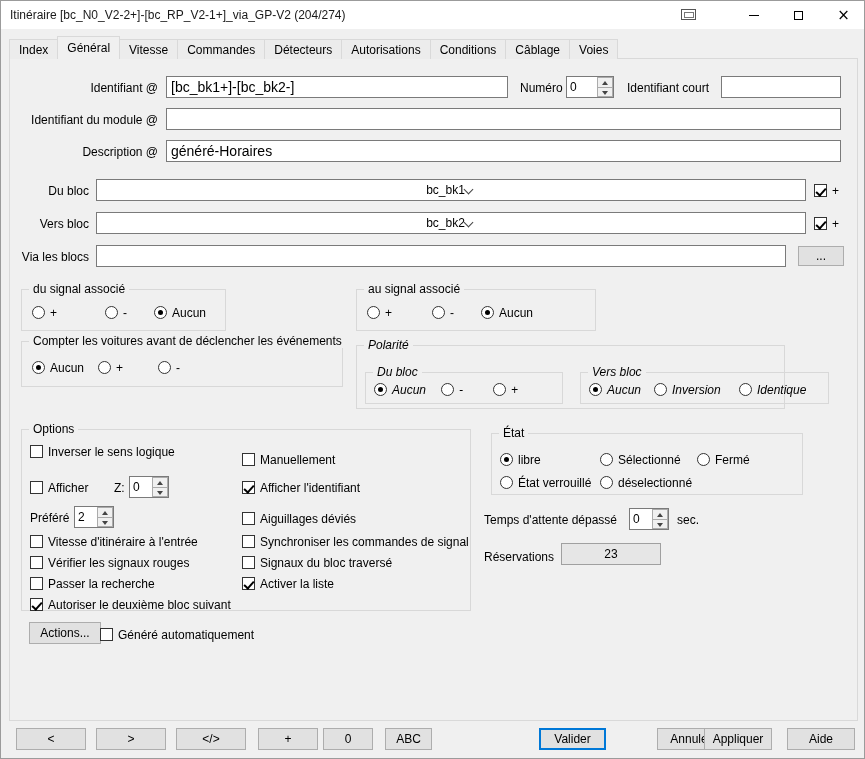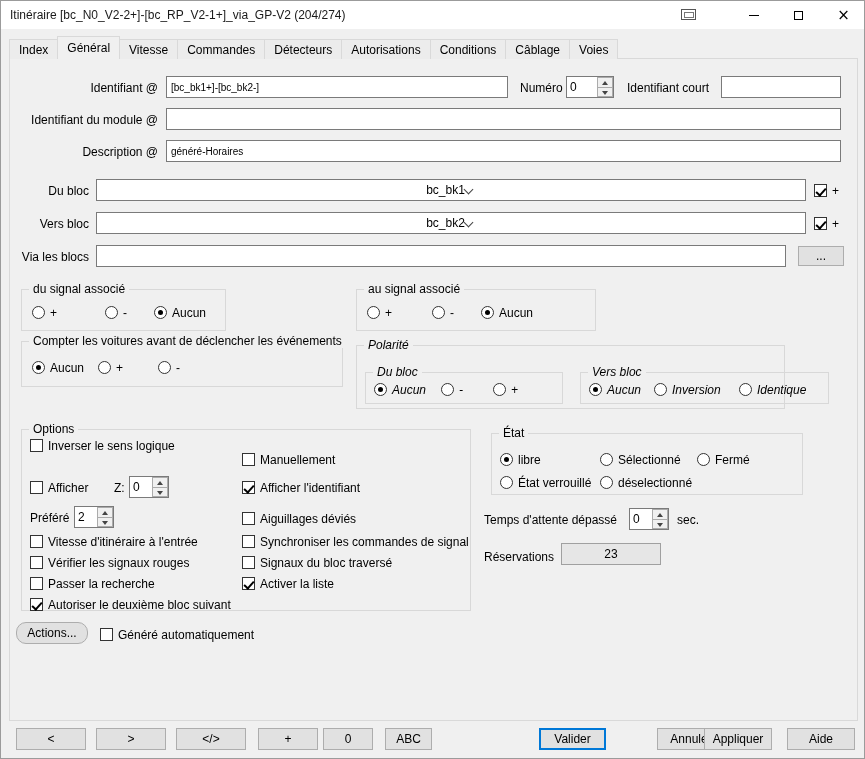--- a/index.html
+++ b/index.html
@@ -24,21 +24,21 @@
 
   
   .tabstrip { position:absolute; left:8px; top:35px; height:23px; display:flex; align-items:flex-end; z-index:3; }
   .tab { height:20px; padding:3px 9px 0; border:1px solid #d9d9d9; border-bottom:none; background:#ececec; margin-right:-1px; white-space:nowrap; cursor:default; }
   .tab.active { height:23px; background:#f0f0f0; position:relative; z-index:4; padding-top:4px; }
   .page { position:absolute; left:8px; top:57px; width:849px; height:663px; border:1px solid #d9d9d9; background:#f0f0f0; z-index:1; }
 
   
   .lbl { position:absolute; white-space:nowrap; z-index:2; }
   .lbl.r { text-align:right; }
-  .tf { position:absolute; height:22px; background:#fff; border:1px solid #7a7a7a; font-family:"Liberation Sans", sans-serif; font-size:10px; padding:0 4px; outline:none; z-index:2; }
+  .tf { position:absolute; height:22px; background:#fff; border:1px solid #7a7a7a; font-family:"Liberation Sans", sans-serif; font-size:14px; padding:0 4px; outline:none; z-index:2; }
   .combo { position:absolute; height:22px; background:#fff; border:1px solid #7a7a7a; display:flex; align-items:center; justify-content:center; padding:0 7px 0 4px; z-index:2; cursor:default; }
   .combo-arrow { width:8px; height:8px; position:relative; flex:0 0 auto; }
   .combo-arrow::after { content:""; position:absolute; left:0; top:0; width:6px; height:6px; border:solid #444; border-width:0 1px 1px 0; transform:rotate(45deg); }
   .spin { position:absolute; height:22px; display:flex; background:#fff; border:1px solid #7a7a7a; z-index:2; }
   .spin-input { flex:1; min-width:0; border:none; outline:none; font-family:"Liberation Sans", sans-serif; font-size:12px; padding:0 3px; }
   .spin-btns { display:flex; flex-direction:column; width:16px; flex:0 0 auto; }
   .spin-up, .spin-down { flex:1; background:#f0f0f0; border:1px solid #ababab; position:relative; cursor:default; }
   .spin-down { margin-top:-1px; }
   .spin-up::after { content:""; position:absolute; left:4px; top:3px; border-left:3px solid transparent; border-right:3px solid transparent; border-bottom:4px solid #444; }
   .spin-down::after { content:""; position:absolute; left:4px; top:3px; border-left:3px solid transparent; border-right:3px solid transparent; border-top:4px solid #444; }
@@ -209,21 +209,21 @@
       <span class="item" style="left:158px; top:9px;">
         <span class="radio"></span>
         <span>Identique</span>
       </span>
     </div>
   </div>
 
   <div class="group" style="left:20px; top:428px; width:450px; height:182px;">
     <span class="group-legend">Options</span>
 
-    <span class="item" style="left:8px; top:8px;">
+    <span class="item" style="left:8px; top:14px;">
       <span class="cb"></span>
       <span>Inverser le sens logique</span>
     </span>
     <span class="item" style="left:8px; top:50px;">
       <span class="cb"></span>
       <span>Afficher</span>
     </span>
     <span class="lbl" style="left:92px; top:51px; position:absolute;">Z:</span>
     <span class="spin" style="left:107px; top:46px; width:40px;">
       <input class="spin-input" value="0" style="">
@@ -313,21 +313,21 @@
     <span class="spin-btns">
       <span class="spin-up"></span>
       <span class="spin-down"></span>
     </span>
   </span>
   <div class="lbl" style="left:676px; top:512px;">sec.</div>
 
   <div class="lbl" style="left:483px; top:549px;">Réservations</div>
   <div class="ro-box" style="left:560px; top:542px; width:100px; height:22px;">23</div>
 
-  <button class="btn" style="left:15px; top:621px; width:72px; height:22px;border-radius:10px;">Actions...</button>
+  <button class="btn" style="left:28px; top:621px; width:72px; height:22px;">Actions...</button>
   <span class="item" style="left:99px; top:626px;">
     <span class="cb"></span>
     <span>Généré automatiquement</span>
   </span>
 
   <button class="btn" style="left:15px; top:727px; width:70px; height:22px;">&lt;</button>
   <button class="btn" style="left:95px; top:727px; width:70px; height:22px;">&gt;</button>
   <button class="btn" style="left:175px; top:727px; width:70px; height:22px;">&lt;/​&gt;</button>
   <button class="btn" style="left:257px; top:727px; width:60px; height:22px;">+</button>
   <button class="btn" style="left:322px; top:727px; width:50px; height:22px;">0</button>

